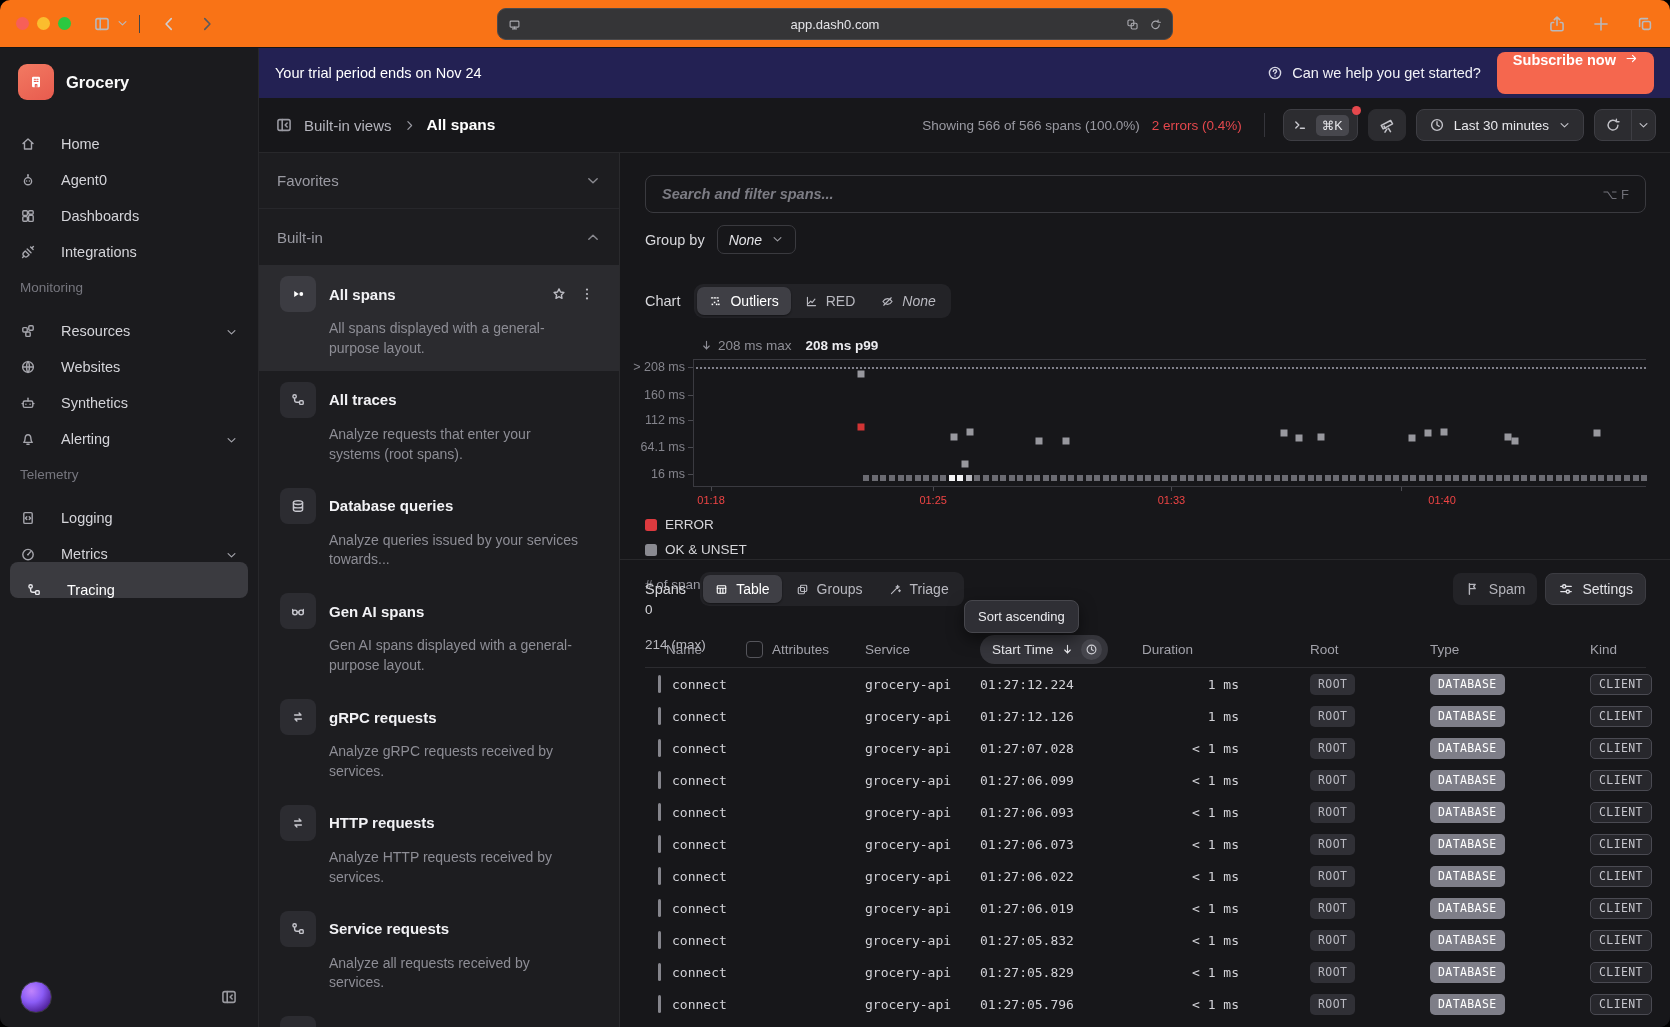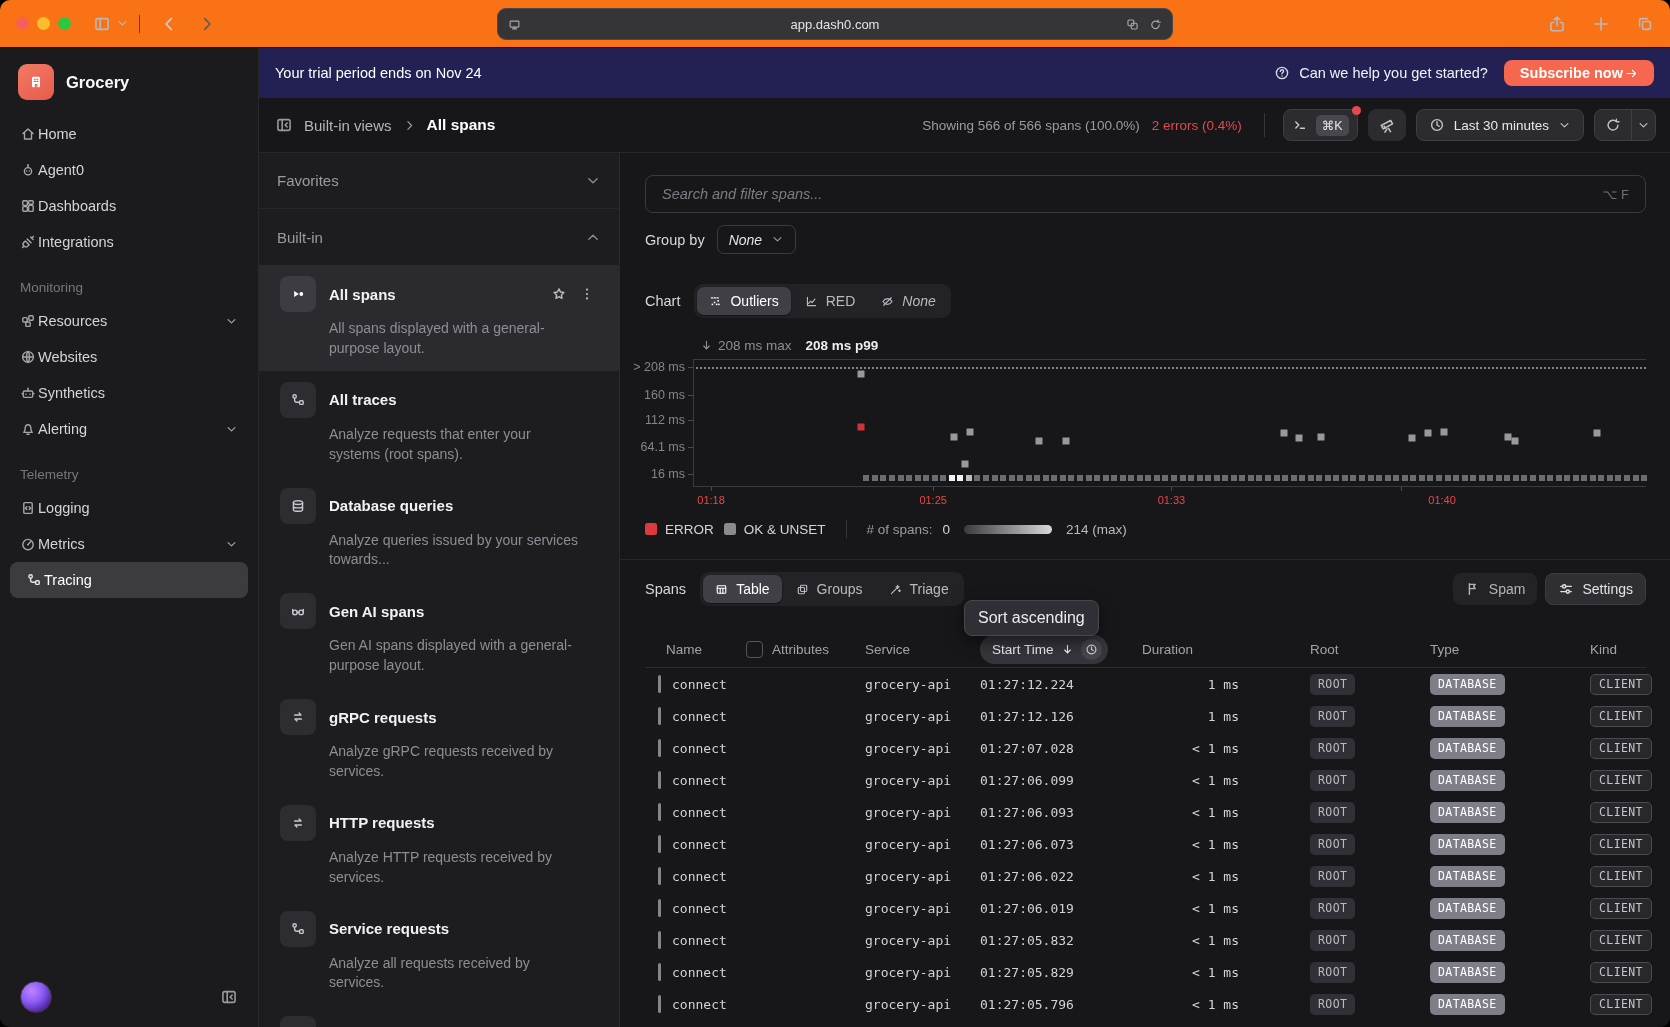--- a/index.html
+++ b/index.html
@@ -25,38 +25,38 @@
   .ico svg { width:100%; height:100%; }
   .ico-sm { width:13px; height:13px; }
   .ico-lg { width:18px; height:18px; }
 
   
   .app { flex:1; display:flex; min-height:0; }
   .sidebar { flex:0 0 259px; background:#1b1b1e; border-right:1px solid #28282b; display:flex; flex-direction:column; padding:14px 10px 14px; }
   .logo-row { display:flex; align-items:center; gap:12px; padding:2px 8px 16px; }
   .logo { width:36px; height:36px; border-radius:9px; background:linear-gradient(150deg,#f27a62,#e85b4e); display:grid; place-items:center; color:#fff; }
   .org-name { font-size:16.5px; font-weight:700; color:#fafafa; }
-  .nav-item { height:36px; display:flex; align-items:center; gap:2px; padding:0 10px; border-radius:8px; color:#d4d4d9; font-size:14.5px; cursor:default; }
+  .nav-item { height:36px; display:flex; align-items:flex-end; gap:25px; padding:0 10px; border-radius:8px; color:#d4d4d9; font-size:14.5px; cursor:default; }
   .nav-item .ico { color:#a5a5ac; }
   .nav-item.selected { background:#3b3b40; color:#fff;padding-left:16px; }
   .nav-item.selected .ico { color:#e8e8ec; }
   .nav-chev { margin-left:auto; color:#85858c; }
   .section-label { color:#76767e; font-size:13.5px; padding:20px 10px 8px; }
   .sidebar-bottom { margin-top:auto; display:flex; align-items:center; justify-content:space-between; padding:0 10px; }
   .avatar { width:32px; height:32px; border-radius:50%; background:radial-gradient(circle at 35% 30%, #c084fc 0%, #8b5cf6 40%, #4c1d95 80%); border:1px solid #3a3a3f; }
   .collapse-btn { color:#9a9aa0; }
 
   
   .right-col { flex:1; display:flex; flex-direction:column; min-width:0; }
   .banner { flex:0 0 50px; background:#232153; display:flex; align-items:center; padding:0 16px; color:#fff; }
   .banner-text { font-size:14.5px; }
   .banner-right { margin-left:auto; display:flex; align-items:center; gap:16px; }
   .help { display:flex; align-items:center; gap:9px; font-size:14.5px; color:#f2f2f7; }
   .help .ico { color:#d6d6e4; }
-  .subscribe { background:#f5674e; color:#fff; height:26px; border:none; border-radius:8px; padding:0 16px; font-size:14.5px; font-weight:600; display:flex; gap:2px; align-items:center; font-family:inherit; }
+  .subscribe { background:#f5674e; color:#fff; height:42px; border:none; border-radius:8px; padding:0 16px; font-size:14.5px; font-weight:600; display:flex; gap:9px; font-family:inherit; }
 
   .page-header { flex:0 0 55px; border-bottom:1px solid #28282b; display:flex; align-items:center; padding:0 14px 0 16px; }
   .breadcrumb { display:flex; align-items:center; gap:11px; }
   .breadcrumb .ico { color:#9a9aa2; }
   .bc-parent { color:#b4b4bc; font-size:15px; }
   .bc-sep { color:#6e6e76; }
   .bc-current { color:#ffffff; font-size:15.5px; font-weight:650; }
   .header-right { margin-left:auto; display:flex; align-items:center; gap:10px; }
   .showing { color:#9a9aa2; font-size:13.5px; }
   .errors { color:#e5484d; font-size:13.5px; margin:0 4px 0 2px; }
@@ -83,21 +83,21 @@
   .tile { grid-row:1; width:36px; height:36px; border-radius:8px; background:#2c2c31; display:grid; place-items:center; color:#c6c6cd; }
   .view-item.selected .tile { background:#3c3c42; color:#fff; }
   .view-title { grid-area:1/2; align-self:center; font-size:15px; font-weight:650; color:#f2f2f5; }
   .view-actions { grid-area:1/3; align-self:center; display:flex; gap:12px; color:#bcbcc3; visibility:hidden; }
   .view-item.selected .view-actions { visibility:visible; }
   .view-desc { grid-area:2/2/2/4; color:#8d8d95; font-size:14px; line-height:1.42; margin-top:7px; max-width:252px; }
 
   
   .main { flex:1; min-width:0; background:#17171a; padding:22px 24px 0 25px; position:relative; overflow:hidden; }
   .search { height:38px; border:1px solid #3a3a3f; border-radius:8px; display:flex; align-items:center; padding:0 16px; background:transparent; }
-  .search input { flex:1; background:transparent; border:none; outline:none; color:#c9c9cf; font-style:italic; font-size:14.5px; font-family:inherit; }
+  .search input { flex:1; background:transparent; border:none; outline:none; color:#c9c9cf; font-style:italic; font-size:14.5px; font-family:inherit;font-weight:bold; }
   .search input::placeholder { color:#7c7c84; }
   .search-hint { color:#6f6f77; font-size:13px; margin-left:12px; }
   .group-row { margin-top:12px; display:flex; align-items:center; gap:12px; color:#d8d8dc; font-size:14.5px; }
   .group-pill { height:29px; border:1px solid #3a3a3f; border-radius:7px; padding:0 11px; display:flex; align-items:center; gap:9px; font-style:italic; color:#e4e4e8; font-size:14px; background:transparent; font-family:inherit; }
   .caret-ico { color:#9a9aa0; }
 
   .chart-tabs-row { margin-top:30px; display:flex; align-items:center; gap:14px; color:#d8d8dc; font-size:14.5px; }
   .seg { background:#232327; border-radius:9px; padding:3px; display:flex; gap:2px; }
   .seg-btn { height:28px; padding:0 12px; border:none; border-radius:7px; display:flex; align-items:center; gap:8px; color:#b9b9c0; font-size:14px; background:transparent; font-family:inherit; }
   .seg-btn.selected { background:#3f3f45; color:#fff; box-shadow:0 1px 2px rgba(0,0,0,.45); }
@@ -114,34 +114,34 @@
   .ylab i { position:absolute; right:0; width:5px; height:1px; background:#4a4a50; }
   .plot { flex:1; height:128px; position:relative; border:1px solid #3a3a40; border-right:none; background:transparent; }
   .dotline { position:absolute; left:2px; right:0; top:7px; border-top:2px dotted #80808a; }
   .pt { position:absolute; width:7px; height:7px; transform:translate(-50%,-50%); background:#98989e; }
   .pt.err { background:#d13434; }
   .dsq { position:absolute; width:6px; height:6px; transform:translate(-50%,-50%); background:#6b6b72; }
   .xlab-row { margin-left:48px; position:relative; height:24px; font-size:11px; color:#ef4444; }
   .xlab-row span { position:absolute; top:7px; transform:translateX(-50%); }
   .xlab-row i { position:absolute; top:0; width:1px; height:4px; background:#4a4a50; }
 
-  .legend { margin-top:6px; height:24px; display:flex; align-items:center; gap:10px; font-size:13.5px; color:#d6d6da; }
+  .legend { margin-top:6px; height:24px; display:flex; gap:10px; font-size:13.5px; color:#d6d6da;flex-direction:column; }
   .sq { width:12px; height:12px; border-radius:2.5px; }
   .leg-item { display:flex; align-items:center; gap:8px; }
   .leg-div { width:1px; height:18px; background:#35353b; margin:0 10px; }
   .spans-label { color:#9a9aa2; }
   .grad-pill { width:88px; height:9px; border-radius:5px; background:linear-gradient(90deg,#3a3a3f,#d8d8dc); margin:0 4px; }
   .scale-max { color:#b9b9bf; }
 
   .section-div { height:1px; background:#28282b; margin:18px -24px 0 -25px; }
   .spans-toolbar { padding-top:12px; display:flex; align-items:center; gap:14px; color:#d8d8dc; font-size:14.5px; }
   .toolbar-right { margin-left:auto; display:flex; gap:8px; }
   .ghost-btn { height:32px; padding:0 12px; border-radius:8px; display:flex; align-items:center; gap:8px; color:#b3b3ba; font-size:14px; background:#232327; border:none; font-family:inherit; }
   .settings-btn { background:#2e2e33; border:1px solid #3c3c42; color:#e2e2e7; }
-  .tooltip { position:absolute; left:344px; top:447px; background:#2f2f35; border:1px solid #47474d; border-radius:8px; padding:8px 13px; font-size:16px; color:#ececf0; box-shadow:0 6px 16px rgba(0,0,0,.5); z-index:6; }
+  .tooltip { position:absolute; left:344px; top:447px; background:#2f2f35; border:1px solid #47474d; border-radius:8px; padding:8px 13px; font-size:13px; color:#ececf0; box-shadow:0 6px 16px rgba(0,0,0,.5); z-index:6; }
 
   .table { margin-top:26px; }
   .thead, .trow { display:grid; grid-template-columns:220px 115px 162px 101px 170px 160px 1fr; align-items:center; }
   .thead { height:36px; color:#a2a2aa; font-size:13.5px; border-bottom:1px solid #2c2c30; }
   .th-name { padding-left:21px; display:flex; align-items:center; }
   .th-check { margin-left:44px; width:17px; height:17px; border:1.5px solid #55555b; border-radius:4px; background:transparent; }
   .th-attrs { margin-left:9px; }
   .sort-pill { display:inline-flex; align-items:center; gap:7px; background:#35353b; border-radius:999px; padding:4px 6px 4px 12px; color:#ececf0; }
   .clock-circle { width:21px; height:21px; border-radius:50%; background:#46464d; display:grid; place-items:center; color:#d0d0d6; }
   .th-root { padding-left:67px; } .th-type { padding-left:17px; } .th-kind { padding-left:17px; }

